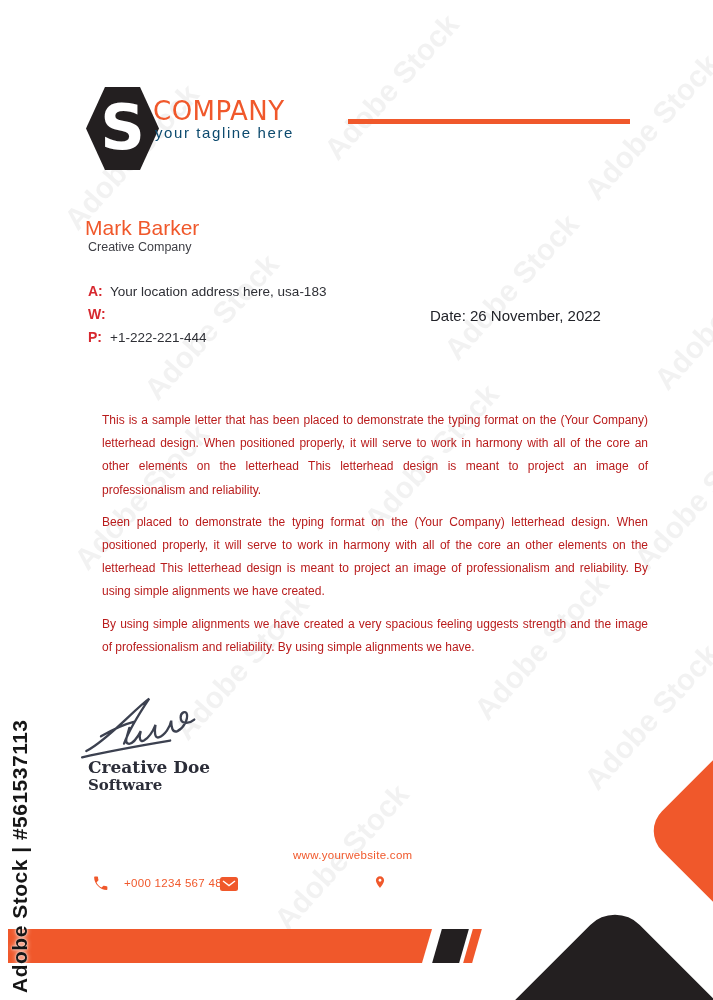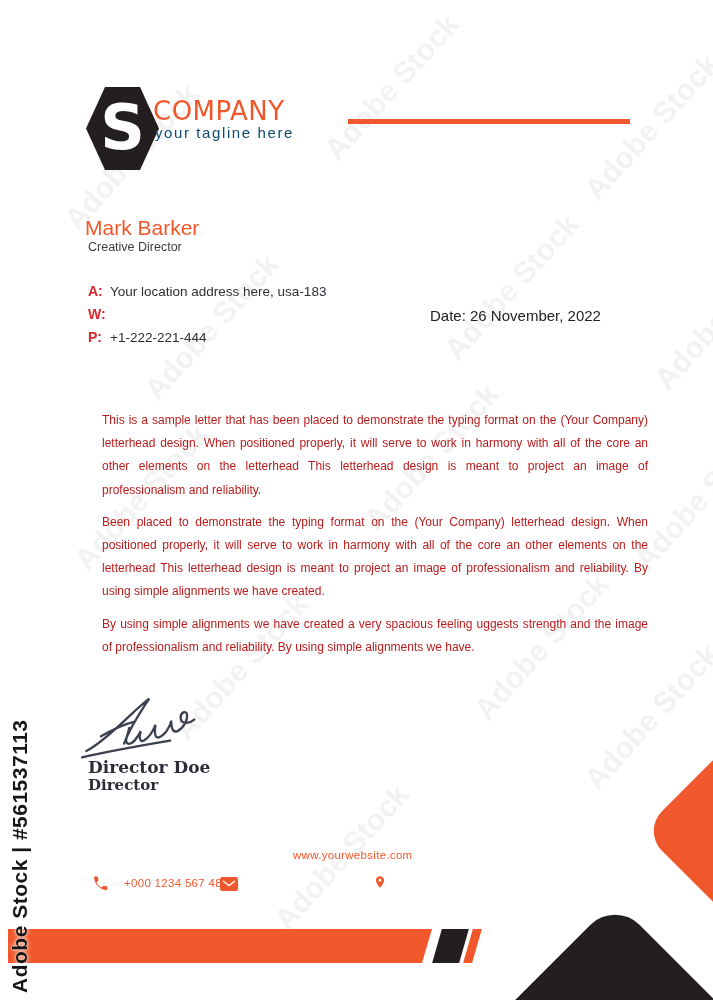--- a/index.html
+++ b/index.html
@@ -109,21 +109,21 @@
   <span class="wm-tile" style="left:560px;top:700px">Adobe Stock</span>
 
   <div class="hexagon">
     <span class="initial">S</span>
   </div>
   <div class="company-name">COMPANY</div>
   <div class="tagline">your tagline here</div>
   <div class="header-rule"></div>
 
   <div class="sender-name">Mark Barker</div>
-  <div class="sender-title">Creative Director</div>
+  <div class="sender-title">Creative Company</div>
 
   <div class="contact">
     <div class="contact-row">
       <span class="contact-label">A:</span>
       <span class="contact-value">Your location address here, usa-183</span>
     </div>
     <div class="contact-row">
       <span class="contact-label">W:</span>
     </div>
     <div class="contact-row">
@@ -139,22 +139,22 @@
     <p>Been placed to demonstrate the typing format on the (Your Company) letterhead design. When positioned properly, it will serve to work in harmony with all of the core an other elements on the letterhead This letterhead design is meant to project an image of professionalism and reliability. By using simple alignments we have created.</p>
     <p>By using simple alignments we have created a very spacious feeling uggests strength and the image of professionalism and reliability. By using simple alignments we have.</p>
   </div>
 
   <svg class="signature-svg" width="130" height="70" viewBox="0 0 124 66">
     <path d="M6 54 C 26 44, 52 14, 66 4 C 58 16, 46 36, 42 47
              M20 40 C 34 32, 44 28, 52 26
              M47 32 C 45 40, 42 46, 46 47 C 50 48, 55 41, 58 35 C 56 41, 57 46, 61 44 C 66 41, 70 34, 72 29 C 71 35, 71 42, 75 41 C 81 39, 86 31, 87 25 C 87 31, 88 37, 93 35 C 99 32, 103 24, 102 19 C 101 15, 96 17, 96 22 C 96 28, 103 29, 109 24
              M2 60 C 28 54, 56 49, 86 44" stroke="#3c4150" stroke-width="2.2" fill="none" stroke-linecap="round"></path>
   </svg>
-  <div class="sig-name">Director Doe</div>
-  <div class="sig-title">Director</div>
+  <div class="sig-name">Creative Doe</div>
+  <div class="sig-title">Software</div>
 
   <svg class="footer-phone-icon" width="17" height="17" viewBox="0 0 24 24">
     <path fill="#F0582B" d="M6.6 10.8c1.5 3 3.9 5.4 6.9 6.9l2.3-2.3c.3-.3.7-.4 1.1-.2 1.2.4 2.5.6 3.8.6.6 0 1 .4 1 1V20c0 .6-.4 1-1 1C11.8 21 3 12.2 3 3c0-.6.4-1 1-1h3.5c.6 0 1 .4 1 1 0 1.3.2 2.6.6 3.8.1.4 0 .8-.2 1.1l-2.3 2.3z"></path>
   </svg>
   <div class="footer-phone">+000 1234 567 48</div>
 
   <svg class="footer-mail-icon" width="18" height="14" viewBox="0 0 18 14">
     <rect x="0" y="0" width="18" height="14" rx="2.5" fill="#F0582B"></rect>
     <polyline points="3,4 9,8.5 15,4" fill="none" stroke="#ffffff" stroke-width="1.4"></polyline>
   </svg>

